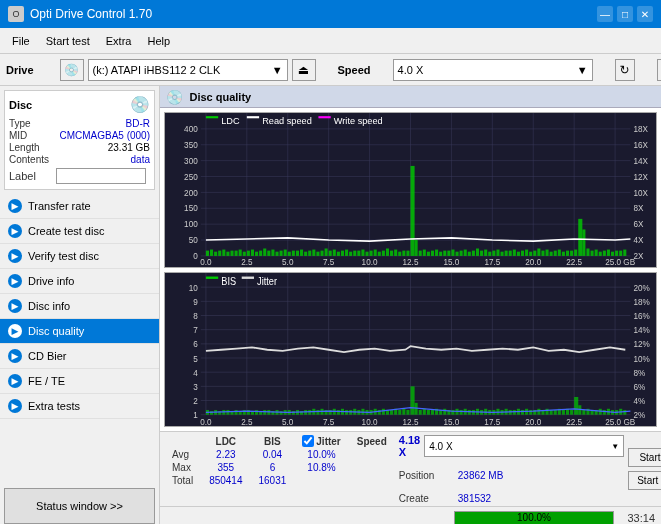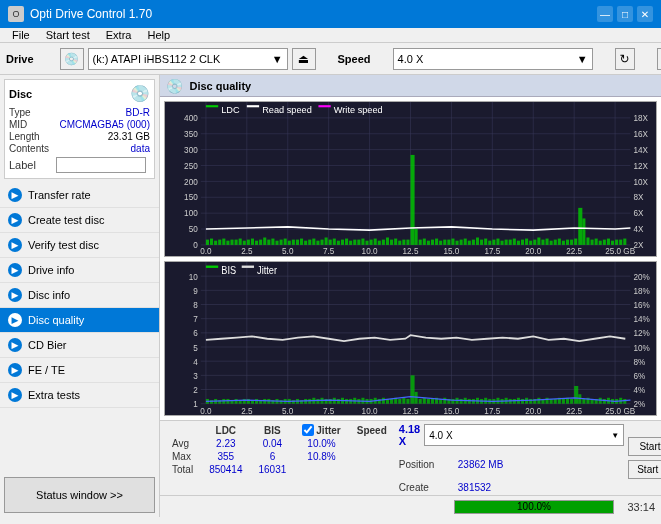--- a/index.html
+++ b/index.html
@@ -20,21 +20,21 @@
     .title-bar-controls { display: flex; gap: 4px; }
     .title-btn { width: 16px; height: 16px; background: rgba(255,255,255,0.2); border-radius: 2px; display: flex; align-items: center; justify-content: center; font-size: 10px; color: white; cursor: pointer; }
 
     
     .menu-bar {
       background: #f0f0f0;
       display: flex;
       align-items: center;
       padding: 6px 4px;
       border-bottom: 1px solid #ccc;
-      height: 15px;
+      height: 26px;
     }
     .menu-item { padding: 1px 8px; cursor: pointer; font-size: 11px; }
 
     
     .toolbar {
       background: #f0f0f0;
       border-bottom: 1px solid #ccc;
       display: flex;
       align-items: center;
       padding: 3px 6px;

